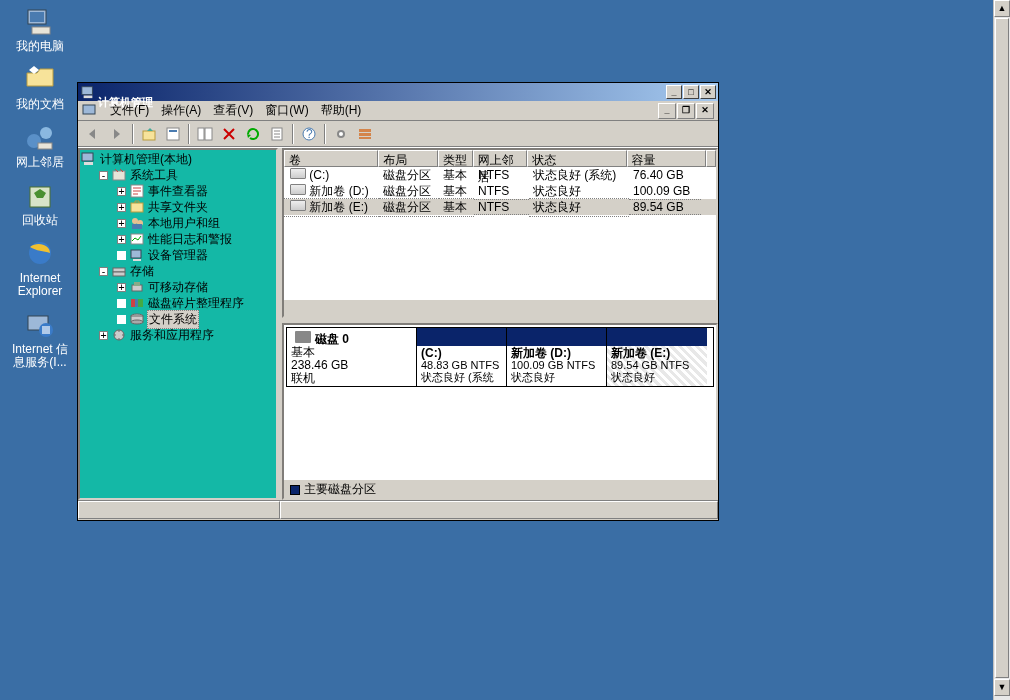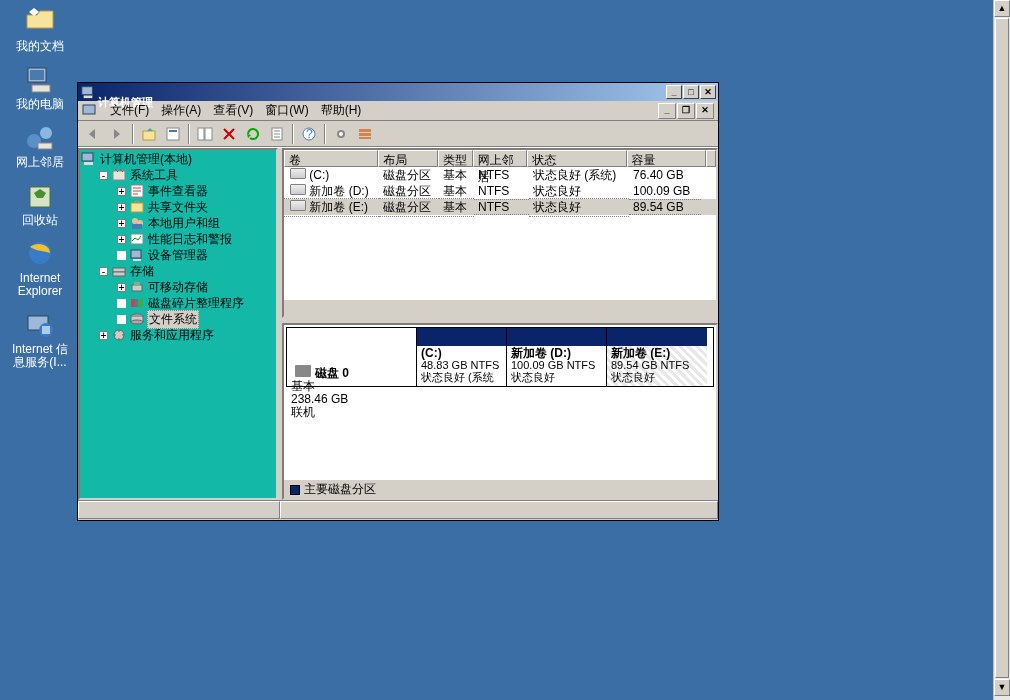--- a/index.html
+++ b/index.html
@@ -60,21 +60,21 @@
 .list-row.sel .cell { border: 1px dotted #808080; border-left: none; border-right: none; }
 .hsb { height: 16px; background: #d4d0c8;}
 
 .hsplitter { height: 5px; background: #d4d0c8; cursor: row-resize; }
 
 
 .disk-area { flex: 1; background: #fff; border: 2px inset #d4d0c8; display: flex; flex-direction: column; min-height: 0; position:relative;}
 .disk-row { display: flex; height: 60px; border: 1px solid #000; margin: 2px; }
 .disk-head { width: 130px; border-right: 1px solid #000; display:flex; flex-direction:column;}
 .disk-head .dhbar { height: 18px; background: #0a246a; }
-.disk-head .dhtxt { padding: 1px 4px; line-height: 13px; margin-top: 34px; }
+.disk-head .dhtxt { padding: 1px 4px; line-height: 13px; }
 .disk-head .dhtxt b { font-weight: bold; }
 .disk-head .dico { width:16px;height:12px;background:#888;margin:2px 4px 0 4px;display:inline-block;border-radius:1px;}
 .part { border-right: 1px solid #000; display:flex;flex-direction:column; flex-shrink:0;}
 .part:last-child { border-right: none; }
 .part .pbar { height: 18px; background: #0a246a; }
 .part .ptxt { padding: 1px 4px; font-size: 11px; line-height: 12px; background:#fff; flex:1; }
 .part .ptxt b { font-weight: bold; font-size:12px;}
 .part.free .ptxt { background: repeating-linear-gradient(45deg, #e8e8e8, #e8e8e8 3px, #fff 3px, #fff 6px);}
 .legend { height: 18px; border-top: 1px solid #d4d0c8; display:flex; align-items:center; padding: 0 6px; background:#d4d0c8; position:absolute; bottom:0; left:0; right:0;}
 .legend .sw { width: 10px; height: 10px; background: #0a246a; border:1px solid #000; margin-right: 4px; }
@@ -95,35 +95,35 @@
 <div class="browser-sb">
   <div class="arr">▲</div>
   <div class="thumb"></div>
   <div class="arr">▼</div>
 </div>
 
 <div class="desktop">
   <div class="desktop-icon">
     <div class="ico">
         <svg viewBox="0 0 32 32">
-          <path fill="#f7e39a" stroke="#b89b3e" d="M3 10h10l3-4h13v17H3z"></path>
-          <path fill="#fff" d="M5 7l5-4 5 4-5 4z"></path>
-        </svg>
-      </div>
-    <span class="label">我的文档</span>
-  </div>
-  <div class="desktop-icon">
-    <div class="ico">
-        <svg viewBox="0 0 32 32">
           <rect x="4" y="5" width="18" height="14" fill="#9db8d8" stroke="#345"></rect>
           <rect x="6" y="7" width="14" height="10" fill="#4a7bb0"></rect>
           <rect x="8" y="22" width="18" height="7" fill="#e8e4d8" stroke="#888"></rect>
         </svg>
       </div>
     <span class="label">我的电脑</span>
+  </div>
+  <div class="desktop-icon">
+    <div class="ico">
+        <svg viewBox="0 0 32 32">
+          <path fill="#f7e39a" stroke="#b89b3e" d="M3 10h10l3-4h13v17H3z"></path>
+          <path fill="#fff" d="M5 7l5-4 5 4-5 4z"></path>
+        </svg>
+      </div>
+    <span class="label">我的文档</span>
   </div>
   <div class="desktop-icon">
     <div class="ico">
         <svg viewBox="0 0 32 32">
           <circle cx="10" cy="20" r="7" fill="#5a90c8"></circle>
           <circle cx="22" cy="12" r="6" fill="#8ab8e0"></circle>
           <rect x="14" y="22" width="14" height="6" fill="#e8e4d8" stroke="#888"></rect>
         </svg>
       </div>
     <span class="label">网上邻居</span>

